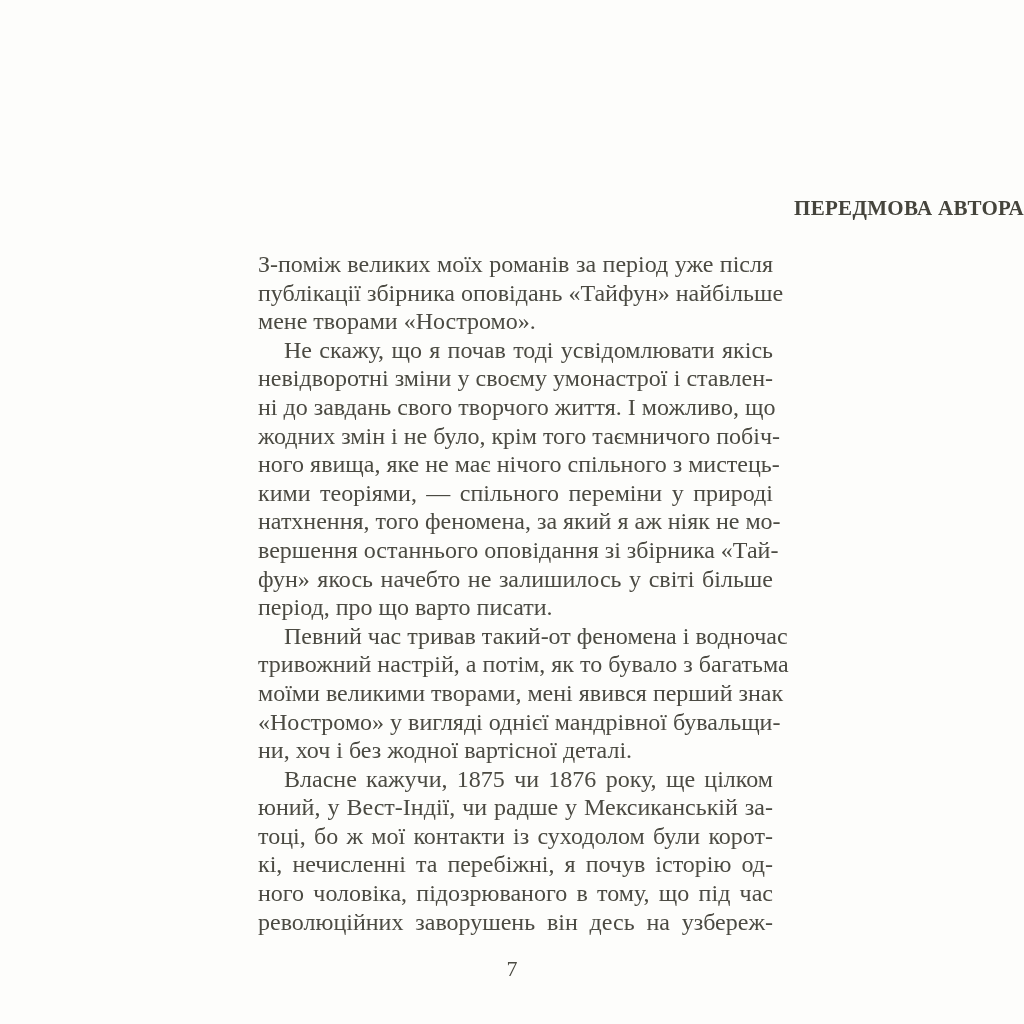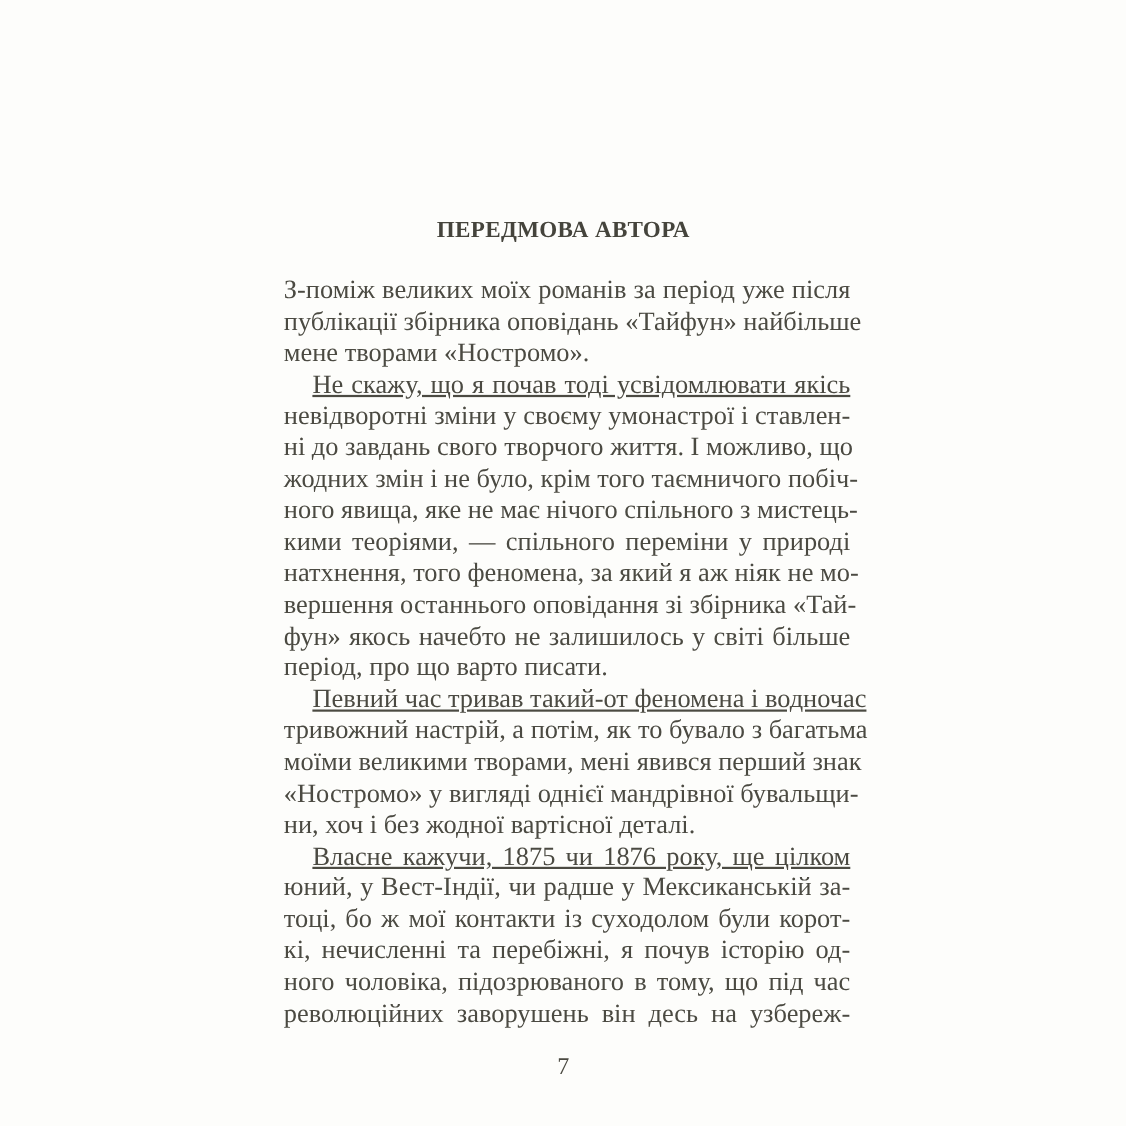--- a/index.html
+++ b/index.html
@@ -1,31 +1,31 @@
 <!DOCTYPE html>
 <html><head>
 <meta charset="utf-8">
 <style>
   html, body { margin:0; padding:0; }
   body {
     width:1024px; height:1024px; background:#fdfdfb; position:relative; overflow:hidden;
     font-family:"Liberation Serif","DejaVu Serif",serif; color:#4b4a42;
   }
   .title {
-    position:absolute; left:0; width:1024px; top:196px; text-align:center;
+    position:absolute; left:0; width:1024px; top:196px; text-align:right;
     font-weight:bold; font-size:21px; letter-spacing:0.3px; color:#45443c;
   }
   .body-text {
     position:absolute; left:258px; top:250px; width:515px;
   }
   .line {
     height:28.6px; line-height:28.6px; font-size:24px;
     text-align:justify; text-align-last:justify; white-space:nowrap;
   }
-  .line.indent { padding-left:26px;text-decoration:underline; }
+  .line.indent { padding-left:26px; }
   .line.last { text-align-last:left; }
   .page-number {
     position:absolute; left:0; width:1024px; top:956px; text-align:center; font-size:22px;
   }
 </style>
 </head>
 <body>
 
 <div class="title">ПЕРЕДМОВА АВТОРА</div>
 

